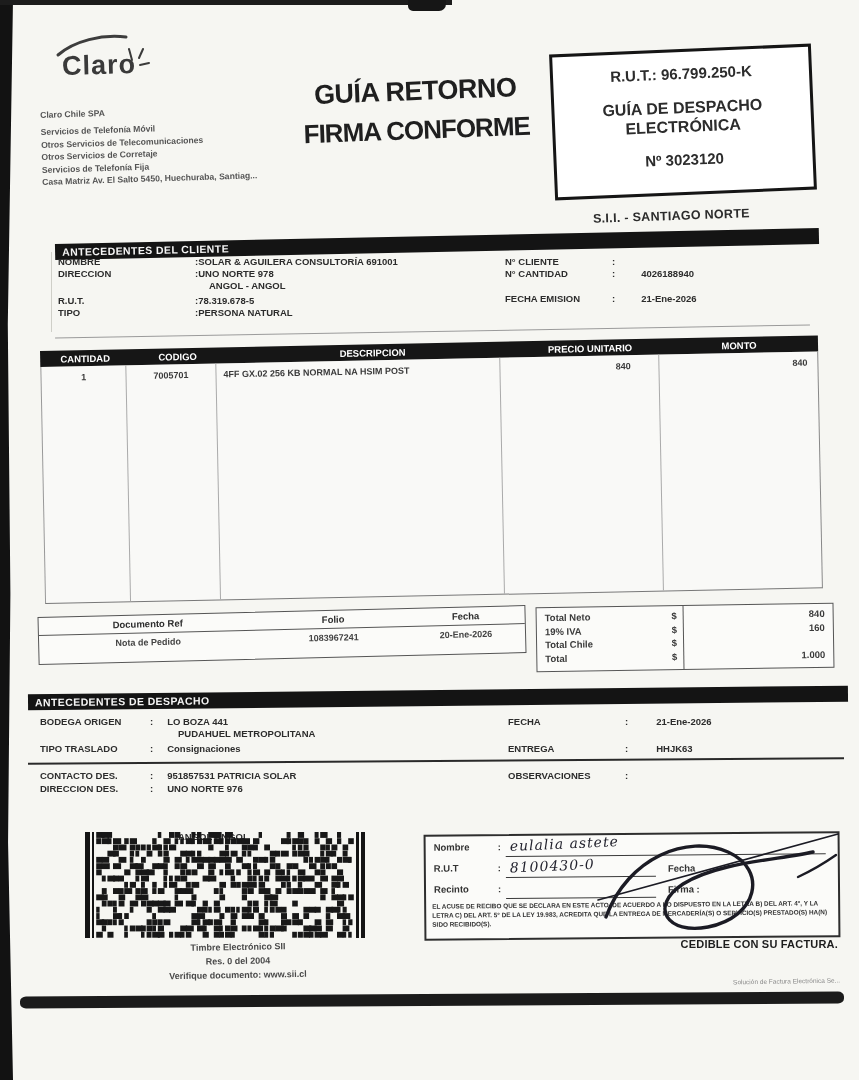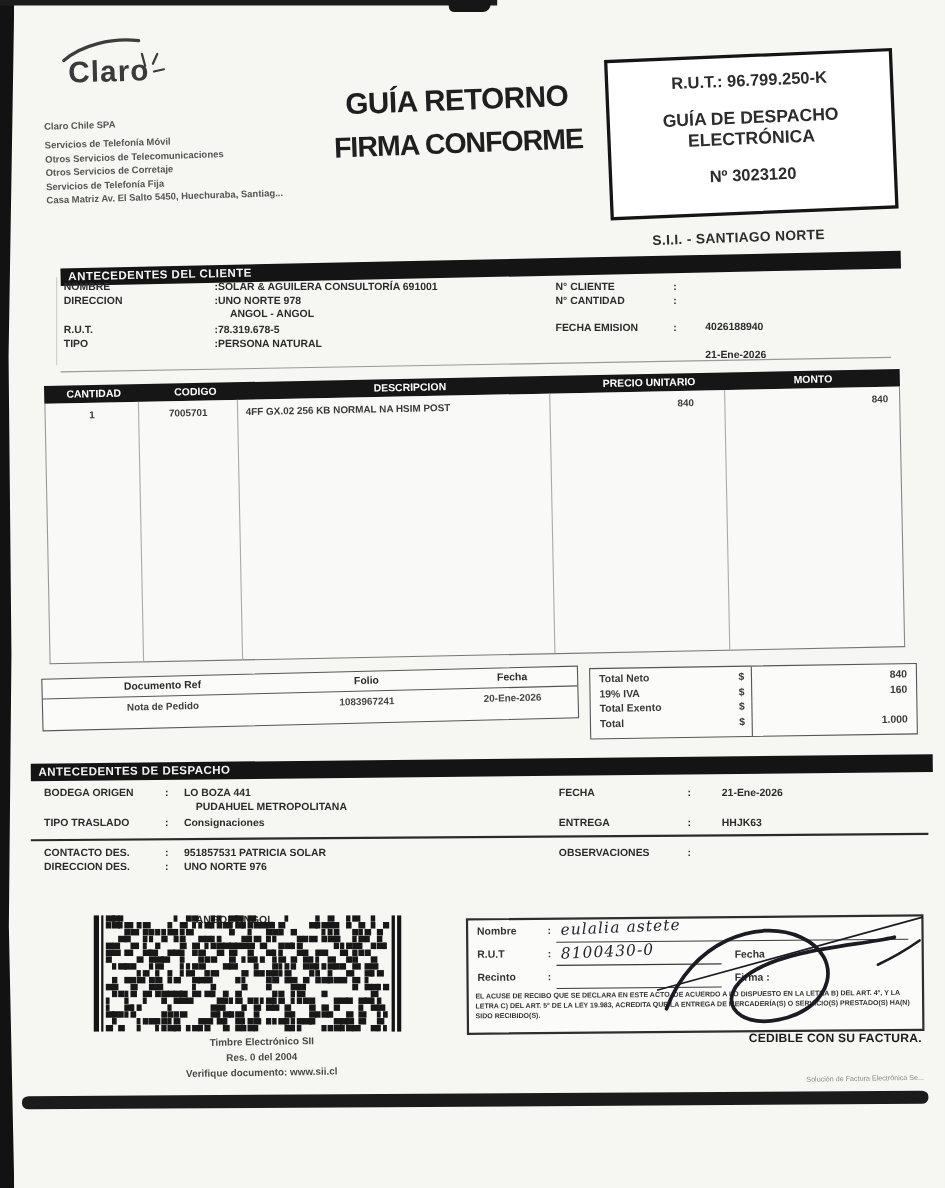--- a/index.html
+++ b/index.html
@@ -50,21 +50,21 @@
 
   
   .frow { position:absolute; display:flex; font-size:9.5px; font-weight:700; white-space:nowrap; }
   .frow .lbl { display:inline-block; }
   .frow .colon { display:inline-block; }
   .frow .val { display:inline-block; }
 
   .client-left .lbl { width:137px; }
   .client-left .val { margin-left:0; }
   .client-right .lbl { width:107px; }
-  .client-right .val { margin-left:26px;margin-top:24px; }
+  .client-right .val { margin-left:26px; }
   .client-underline { left:55px; top:331px; width:755px; height:0;
     border-top:1px solid #9a9a9a; transform:rotate(-1deg); }
   .client-leftline { left:51px; top:252px; width:0; height:80px; border-left:1px solid #cfcfc8; }
 
   
   .itable { left:40px; top:351px; width:778px; transform:rotate(-1.15deg); transform-origin:left top; }
   .it-head { display:flex; background:#161616; color:#fff; height:16px; font-size:9.5px;
     font-weight:700; align-items:center; }
   .it-body { display:flex; height:236px; border-left:1px solid #999; border-right:1px solid #888;
     border-bottom:1px solid #777; background:rgba(255,255,255,0.4); }
@@ -248,21 +248,21 @@
   <div class="tot-labels">
     <div class="tot-lrow">
       <span>Total Neto</span>
       <span>$</span>
     </div>
     <div class="tot-lrow">
       <span>19% IVA</span>
       <span>$</span>
     </div>
     <div class="tot-lrow">
-      <span>Total Exento</span>
+      <span>Total Chile</span>
       <span>$</span>
     </div>
     <div class="tot-lrow">
       <span>Total</span>
       <span>$</span>
     </div>
   </div>
   <div class="tot-values">
     <div class="tot-vrow">840</div>
     <div class="tot-vrow">160</div>

